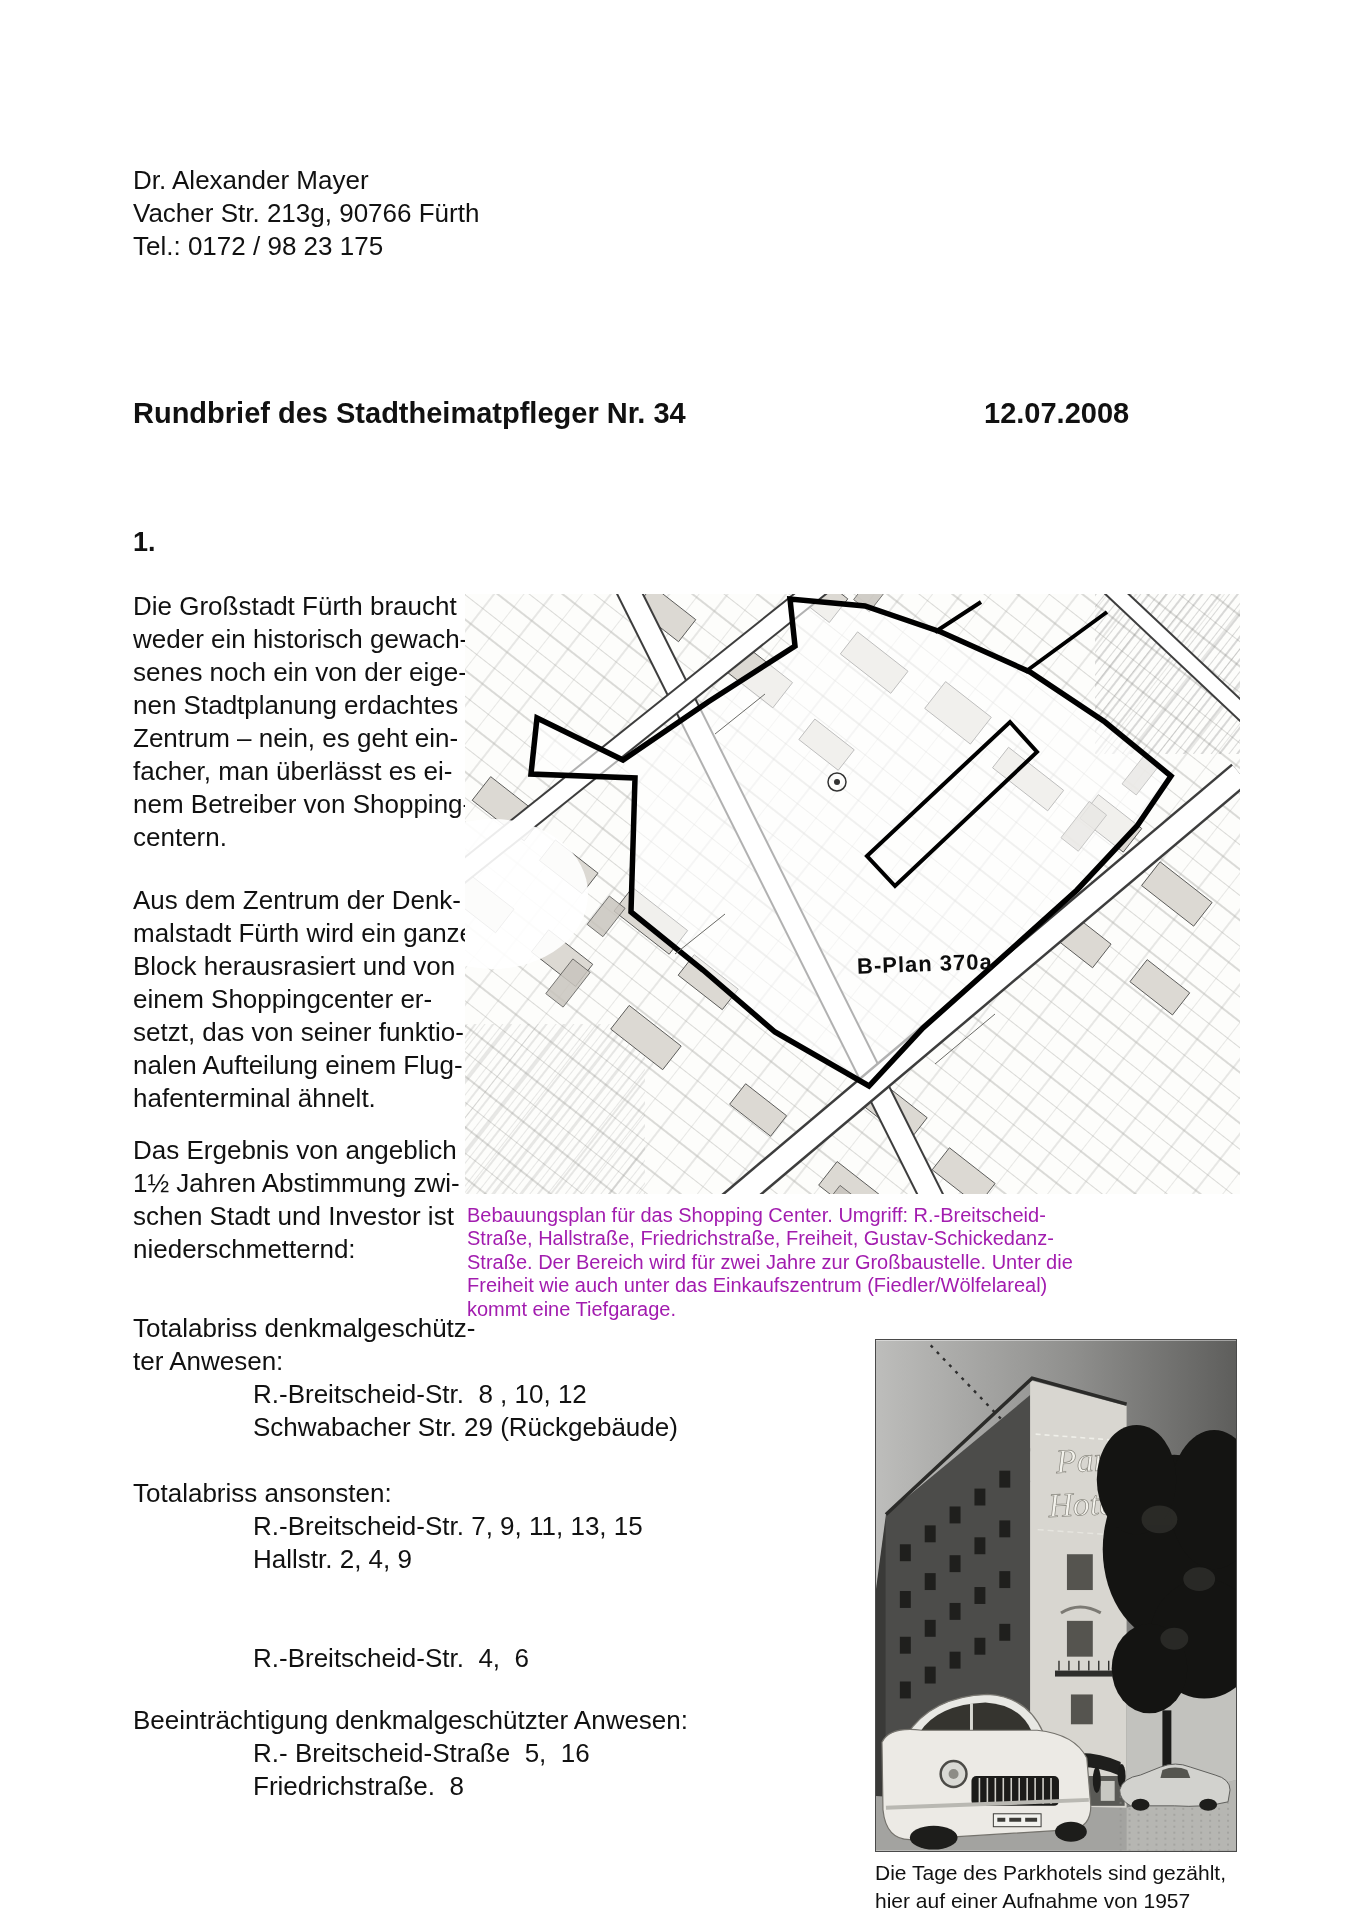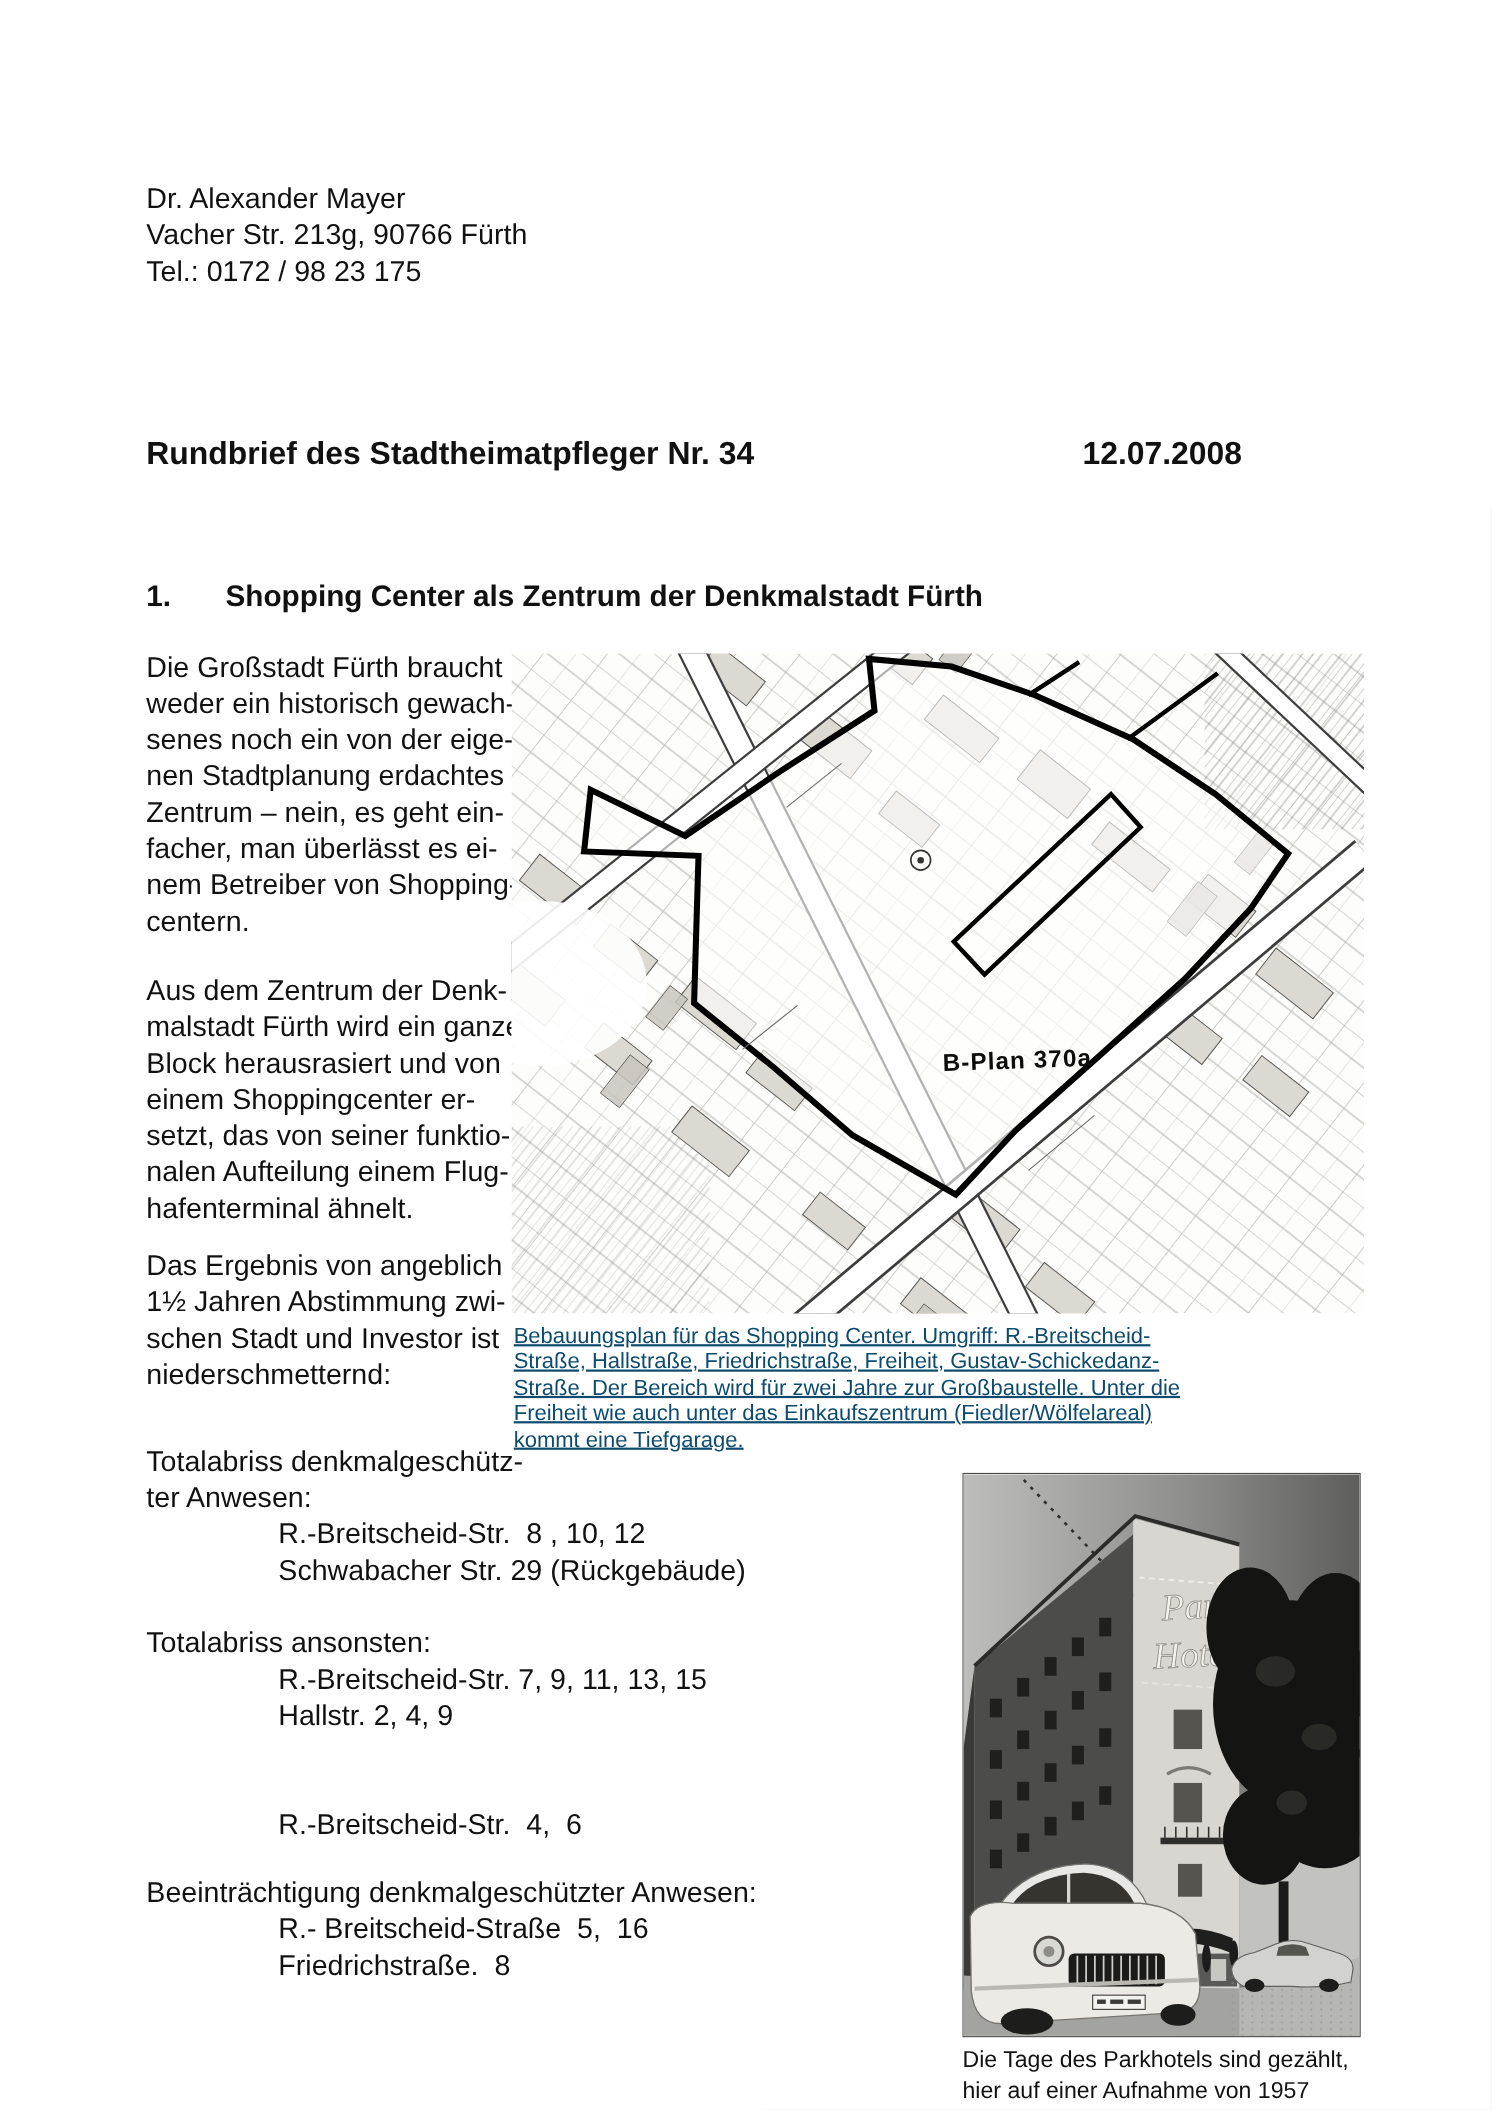--- a/index.html
+++ b/index.html
@@ -20,21 +20,21 @@
        color:#1d1db5;text-decoration:underline;text-underline-offset:4px;}
   .title-row-title{left:133px;top:385px;font-size:29px;font-weight:bold;}
   .title-row-date{left:984px;top:385px;font-size:29px;font-weight:bold;}
   .sec-num{left:133px;top:515px;font-size:27px;font-weight:bold;}
   .sec-head{left:205px;top:515px;font-size:27px;font-weight:bold;}
   .col{left:133px;width:400px;}
   .p1{top:578px;}
   .p2{top:872px;}
   .p3{top:1122px;}
   .map-wrap{left:465px;top:582px;width:775px;height:600px;}
-  .map-caption{left:467px;top:1192px;width:745px;font-size:20px;line-height:23.4px;color:#0c4a6e;text-decoration:underline;}
+  .map-caption{left:467px;top:1192px;width:745px;font-size:20px;line-height:23.4px;color:#a21caf;}
   .list-head{left:133px;}
   .list-items{left:253px;}
   .b1h{top:1300px;} .b1i{top:1366px;}
   .b2h{top:1465px;} .b2i{top:1498px;}
   .b3h{top:1597px;} .b3i{top:1630px;}
   .b4h{top:1692px;} .b4i{top:1725px;}
   .photo-wrap{left:875px;top:1327px;width:362px;height:513px;border:1px solid #4a4a4a;box-sizing:border-box;}
   .photo-caption{left:875px;top:1847px;font-size:21px;line-height:28px;}
   svg{display:block;}
 </style>
@@ -46,21 +46,20 @@
   <div class="abs addr">
     <div>Dr. Alexander Mayer</div>
     <div>Vacher Str. 213g, 90766 Fürth</div>
     <div>Tel.: 0172 / 98 23 175</div>
   </div>
 
   <div class="abs title-row-title">Rundbrief des Stadtheimatpfleger Nr. 34</div>
   <div class="abs title-row-date">12.07.2008</div>
 
   <div class="abs sec-num">1.</div>
-  <div class="abs sec-head">Shopping Center als Zentrum der Denkmalstadt Fürth</div>
 
   <div class="abs col p1 body-text pre">Die Großstadt Fürth braucht
 weder ein historisch gewach-
 senes noch ein von der eige-
 nen Stadtplanung erdachtes
 Zentrum – nein, es geht ein-
 facher, man überlässt es ei-
 nem Betreiber von Shopping-
 centern.</div>
   <div class="abs col p2 body-text pre">Aus dem Zentrum der Denk-

